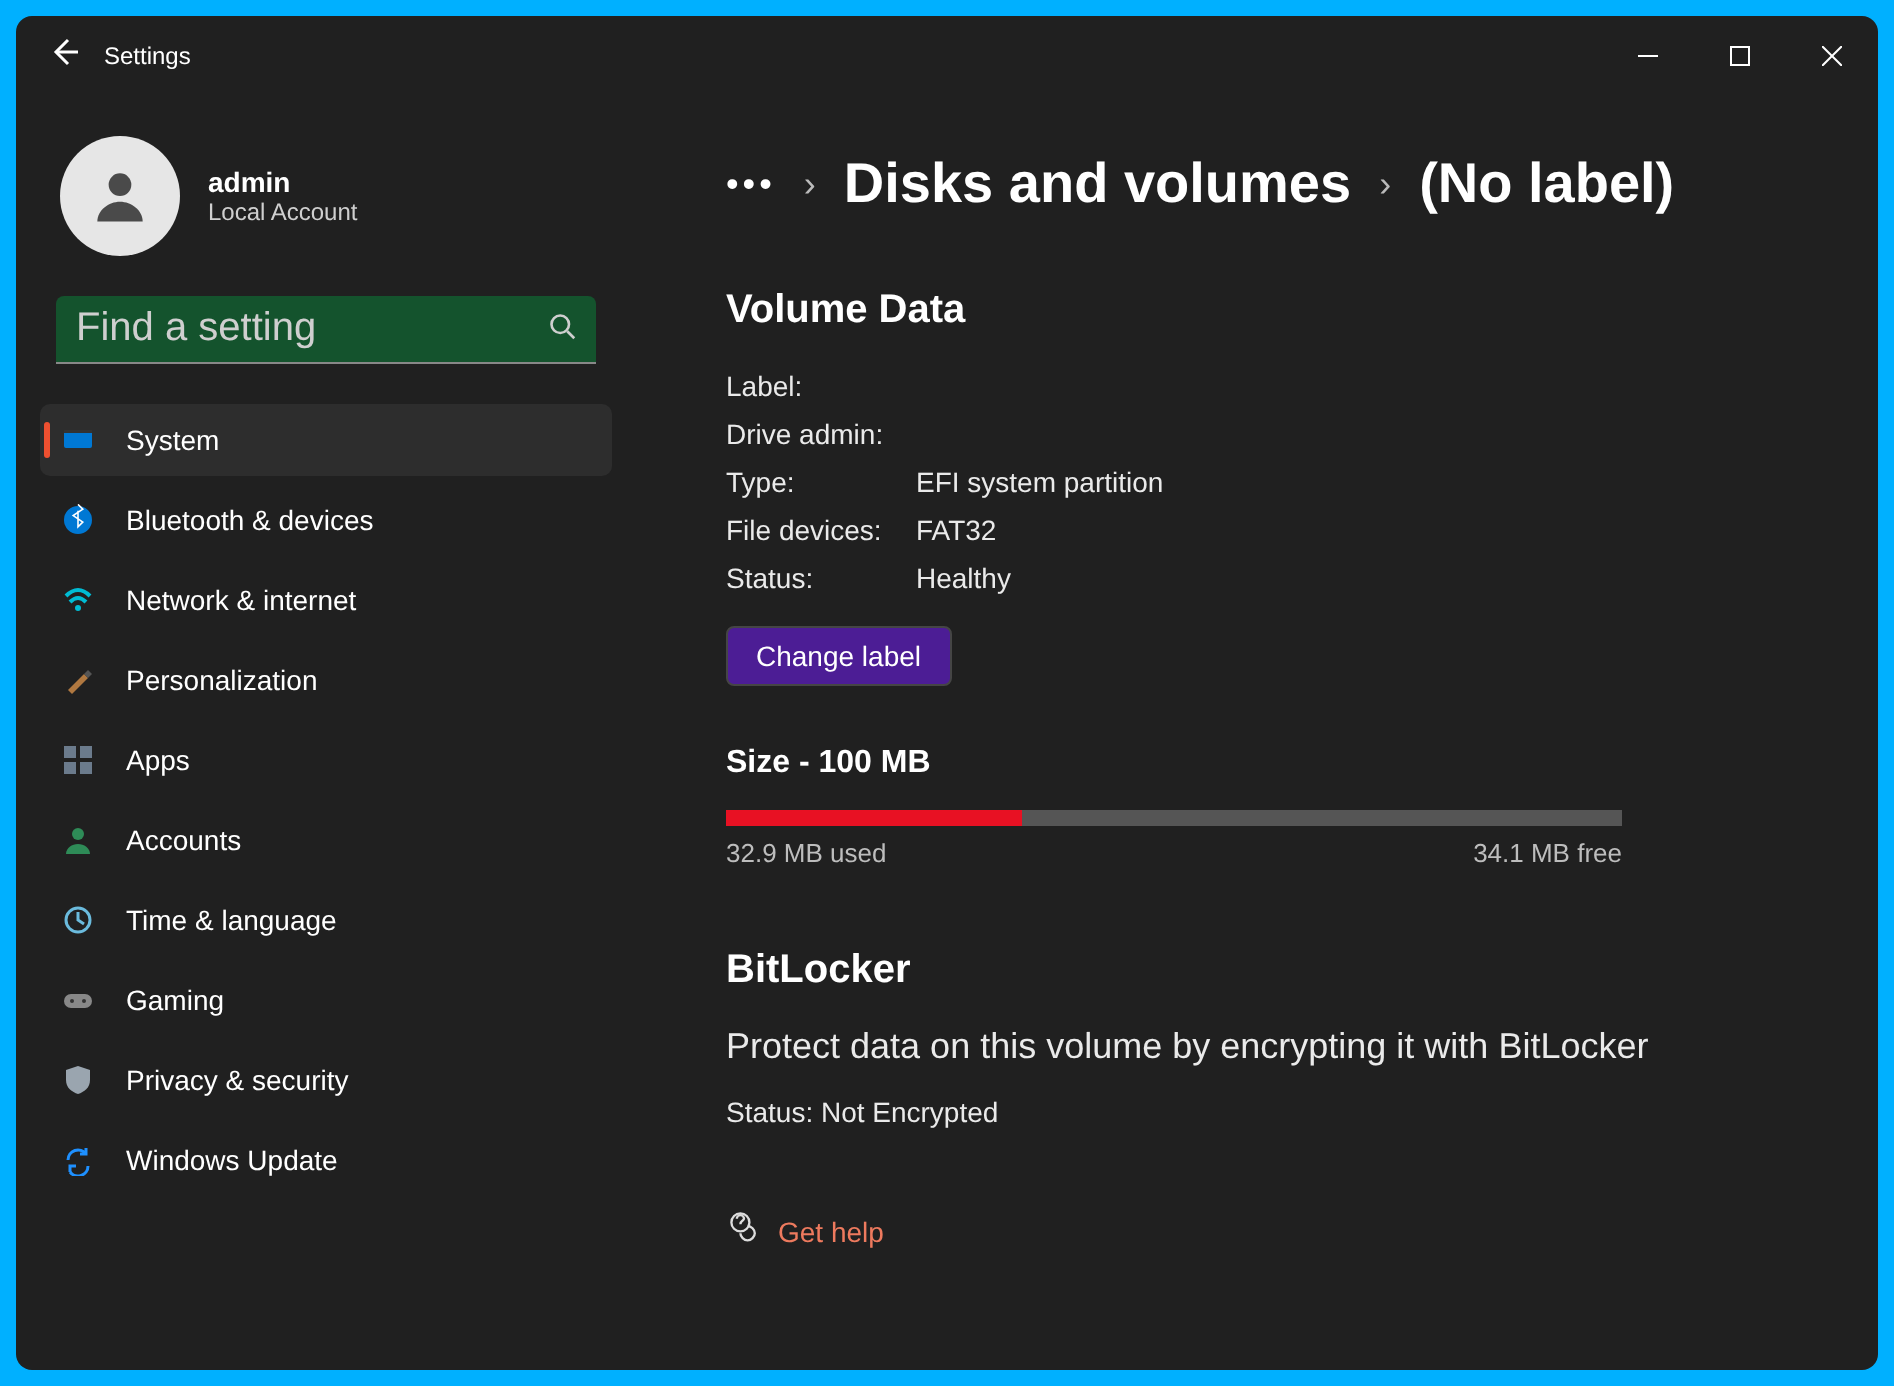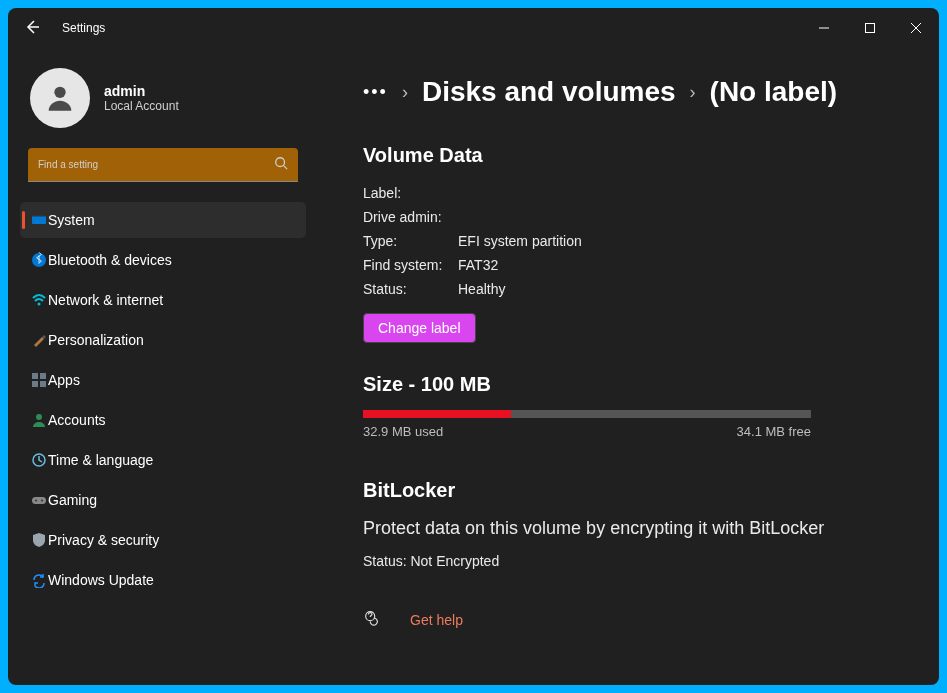--- a/index.html
+++ b/index.html
@@ -21,21 +21,21 @@
     flex-direction: column;
     overflow: hidden;
   }
   .titlebar {
     height: 40px;
     display: flex;
     align-items: center;
     padding: 0 0 0 16px;
     flex-shrink: 0;
   }
-  .titlebar-left { display: flex; align-items: center; gap: 22px; }
+  .titlebar-left { display: flex; align-items: center; gap: 12px; }
   .back-btn { color: #fff; font-size: 16px; cursor: pointer; line-height:1; }
   .app-title { font-size: 12px; color: #fff; }
   .win-controls { margin-left: auto; display: flex; }
   .win-btn { width: 46px; height: 32px; display:flex; align-items:center; justify-content:center; color:#fff; cursor:pointer; }
   .win-btn svg { width:10px; height:10px; stroke:#fff; stroke-width:1; fill:none; }
 
   .body-area { flex:1; display:flex; min-height:0; }
   .sidebar {
     width: 310px;
     padding: 20px 12px 12px 12px;
@@ -51,35 +51,35 @@
   .avatar svg { width:34px; height:34px; fill:#4a4a4a; }
   .user-text .user-name { font-size:14px; font-weight:600; }
   .user-text .user-sub  { font-size:12px; color:#cfcfcf; }
 
   .search-row {
     position: relative;
     margin: 0 8px 20px 8px;
   }
   .search-input {
     width:100%; height:34px;
-    background:#a16207;
+    background:#14532d;
     border:none;
     border-bottom:1px solid #888;
     border-radius:4px 4px 0 0;
     padding:0 34px 0 10px;
     color:#cfcfcf;
-    font-size:10px;
+    font-size:20px;
   }
   .search-input::placeholder{ color:#cfcfcf; }
   .search-icon { position:absolute; right:10px; top:8px; color:#cfcfcf; }
   .search-icon svg{ width:14px; height:14px; stroke:#cfcfcf; stroke-width:1.5; fill:none; }
 
   .nav-list { display:flex; flex-direction:column; gap:4px; }
   .nav-item {
-    height:36px; display:flex; align-items:center; 
+    height:36px; display:flex; align-items:center; gap:15px;
     padding:0 10px 0 10px; border-radius:5px; cursor:pointer;
     font-size:14px; color:#fff; position:relative;
   }
   .nav-item.active { background:#2d2d2d; }
   .nav-item.active::before {
     content:""; position:absolute; left:2px; top:9px; width:3px; height:18px;
     background:#ee5030; border-radius:2px;
   }
   .nav-icon { width:18px; height:18px; display:flex; align-items:center; justify-content:center; }
   .nav-icon svg { width:16px; height:16px; }
@@ -91,32 +91,32 @@
   .bc-ell { color:#fff; font-size:18px; letter-spacing:2px; cursor:pointer; }
   .bc-chev { color:#bbb; font-size:18px; }
   .bc-link { color:#fff; font-size:28px; font-weight:600; cursor:pointer; line-height:1; }
   .bc-current { color:#fff; font-size:28px; font-weight:600; line-height:1; }
 
   h2.section { font-size:20px; font-weight:600; margin-bottom:18px; }
   .kv-list { display:grid; grid-template-columns: 95px 1fr; row-gap:8px; font-size:14px; margin-bottom:16px; }
   .kv-key { color:#eaeaea; }
   .kv-val { color:#eaeaea; }
   .change-btn {
-    background:#d946ef; border:1px solid #454545; color:#fff;
+    background:#4c1d95; border:1px solid #454545; color:#fff;
     font-size:14px; padding:6px 14px; border-radius:4px; cursor:pointer;
     margin-bottom:30px;
   }
-  .size-title { font-size:20px; font-weight:600; margin-bottom:14px; }
+  .size-title { font-size:16px; font-weight:600; margin-bottom:14px; }
   .bar { width:448px; max-width:100%; height:8px; background:#555; border-radius:0; overflow:hidden; }
   .bar-fill { height:100%; background:#e81123; }
   .bar-labels { width:448px; max-width:100%; display:flex; justify-content:space-between; font-size:13px; color:#bdbdbd; margin-top:6px; margin-bottom:40px; }
   .bl-section { font-size:20px; font-weight:600; margin-bottom:16px; }
   .bl-text { font-size:18px; color:#eaeaea; margin-bottom:14px; }
   .bl-status { font-size:14px; color:#eaeaea; margin-bottom:40px; }
-  .help-row { display:flex; align-items:center; gap:29px; }
+  .help-row { display:flex; align-items:center; gap:8px; }
   .help-icon svg { width:18px; height:18px; stroke:#ddd; fill:none; stroke-width:1.3; }
   .help-link { color:#ee7a5e; font-size:14px; cursor:pointer; }
 </style>
 </head>
 <body>
 
 <div class="window">
 
   <div class="titlebar">
     <div class="titlebar-left">
@@ -284,21 +284,21 @@
 
       <h2 class="section">Volume Data</h2>
 
       <div class="kv-list">
         <div class="kv-key">Label:</div>
         <div class="kv-val"></div>
         <div class="kv-key">Drive admin:</div>
         <div class="kv-val"></div>
         <div class="kv-key">Type:</div>
         <div class="kv-val">EFI system partition</div>
-        <div class="kv-key">Find system:</div>
+        <div class="kv-key">File devices:</div>
         <div class="kv-val">FAT32</div>
         <div class="kv-key">Status:</div>
         <div class="kv-val">Healthy</div>
       </div>
 
       <button class="change-btn">Change label</button>
 
       <div class="size-title">Size - 100 MB</div>
       <div class="bar">
         <div class="bar-fill" id="bar-fill" style="width: 33%;"></div>

